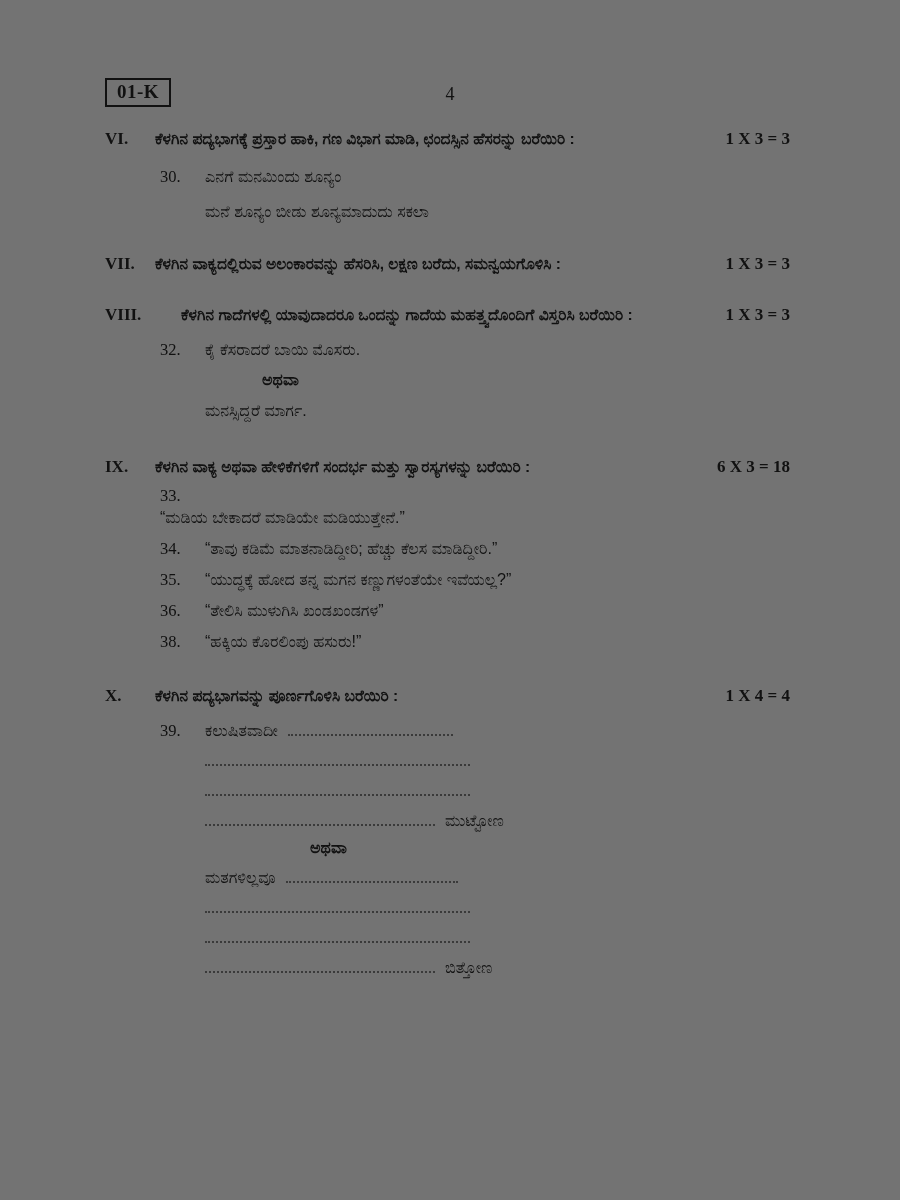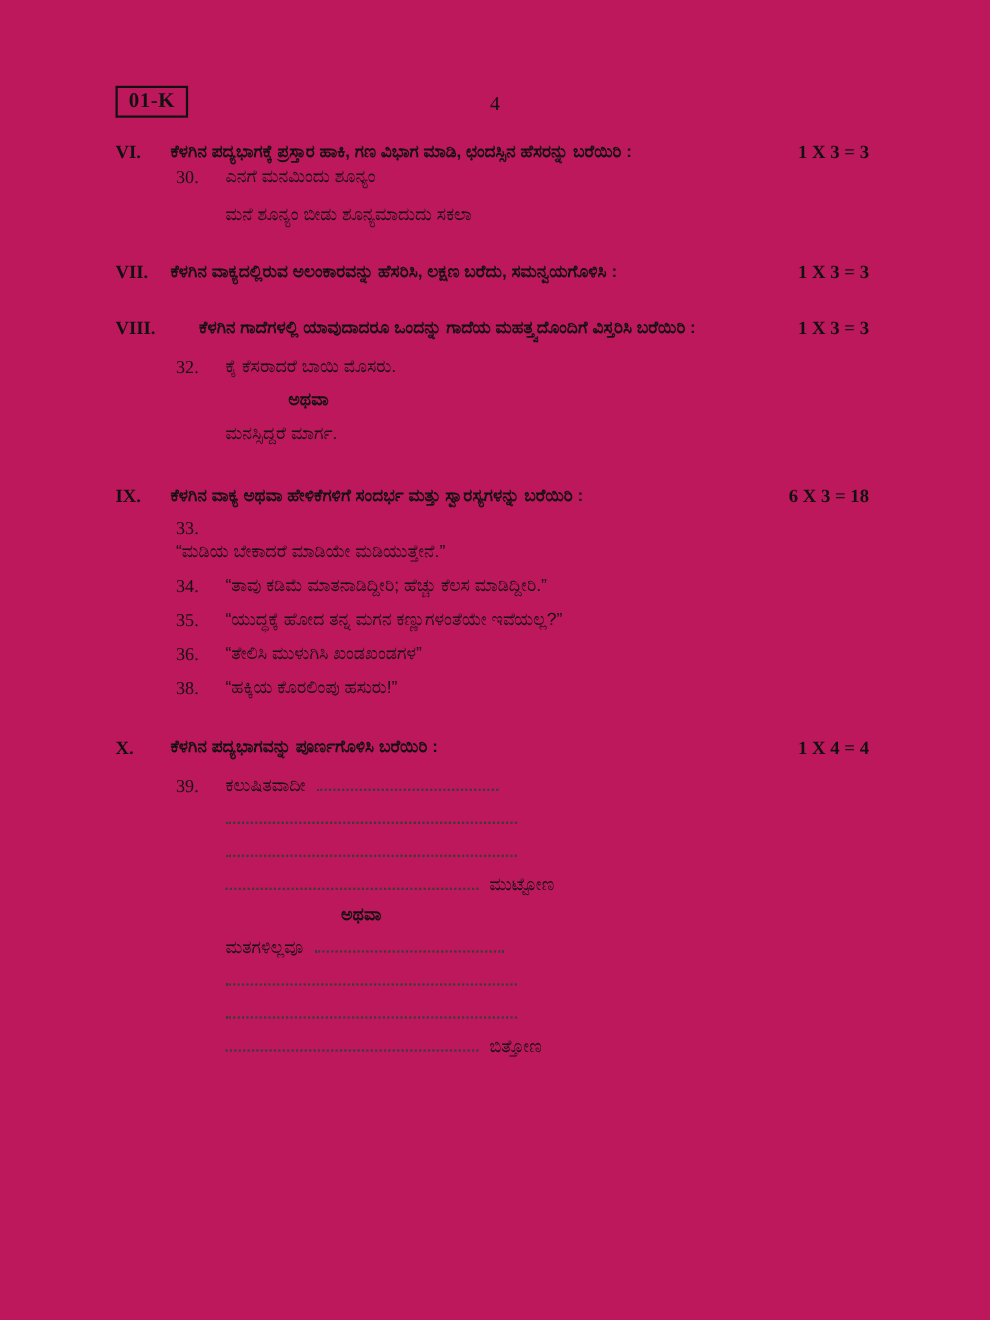--- a/index.html
+++ b/index.html
@@ -9,21 +9,21 @@
     width: 900px;
     height: 1200px;
     font-family: "Liberation Sans", sans-serif;
     color: #111111;
     -webkit-font-smoothing: antialiased;
   }
   .page {
     position: relative;
     width: 900px;
     height: 1200px;
-    background: #be185d;
+    background: #737373;
     overflow: hidden;
   }
   .content {
     position: absolute;
     left: 105px;
     top: 78px;
     width: 685px;
   }
   .header-row {
     position: relative;
@@ -119,21 +119,21 @@
     vertical-align: baseline;
   }
   .dots-after { margin-left: 10px; }
   .w165 { width: 165px; }
   .w172 { width: 172px; }
   .w230 { width: 230px; }
   .w265 { width: 265px; }
   .end-word { margin-left: 10px; }
 
   .mt20 { margin-top: 20px; }
-  .mt16 { }
+  .mt16 { margin-top: 16px; }
   .mt13 { margin-top: 13px; }
   .mt30 { margin-top: 30px; }
   .mt12 { margin-top: 12px; }
   .mt29 { margin-top: 29px; gap: 26px; }
   .mt8  { margin-top: 8px; }
   .mt9  { margin-top: 9px; }
   .mt34 { margin-top: 34px; }
   .mt7  { margin-top: 7px; flex-direction: column; }
   .mt32 { margin-top: 32px; }
   .mt5  { margin-top: 5px; }

